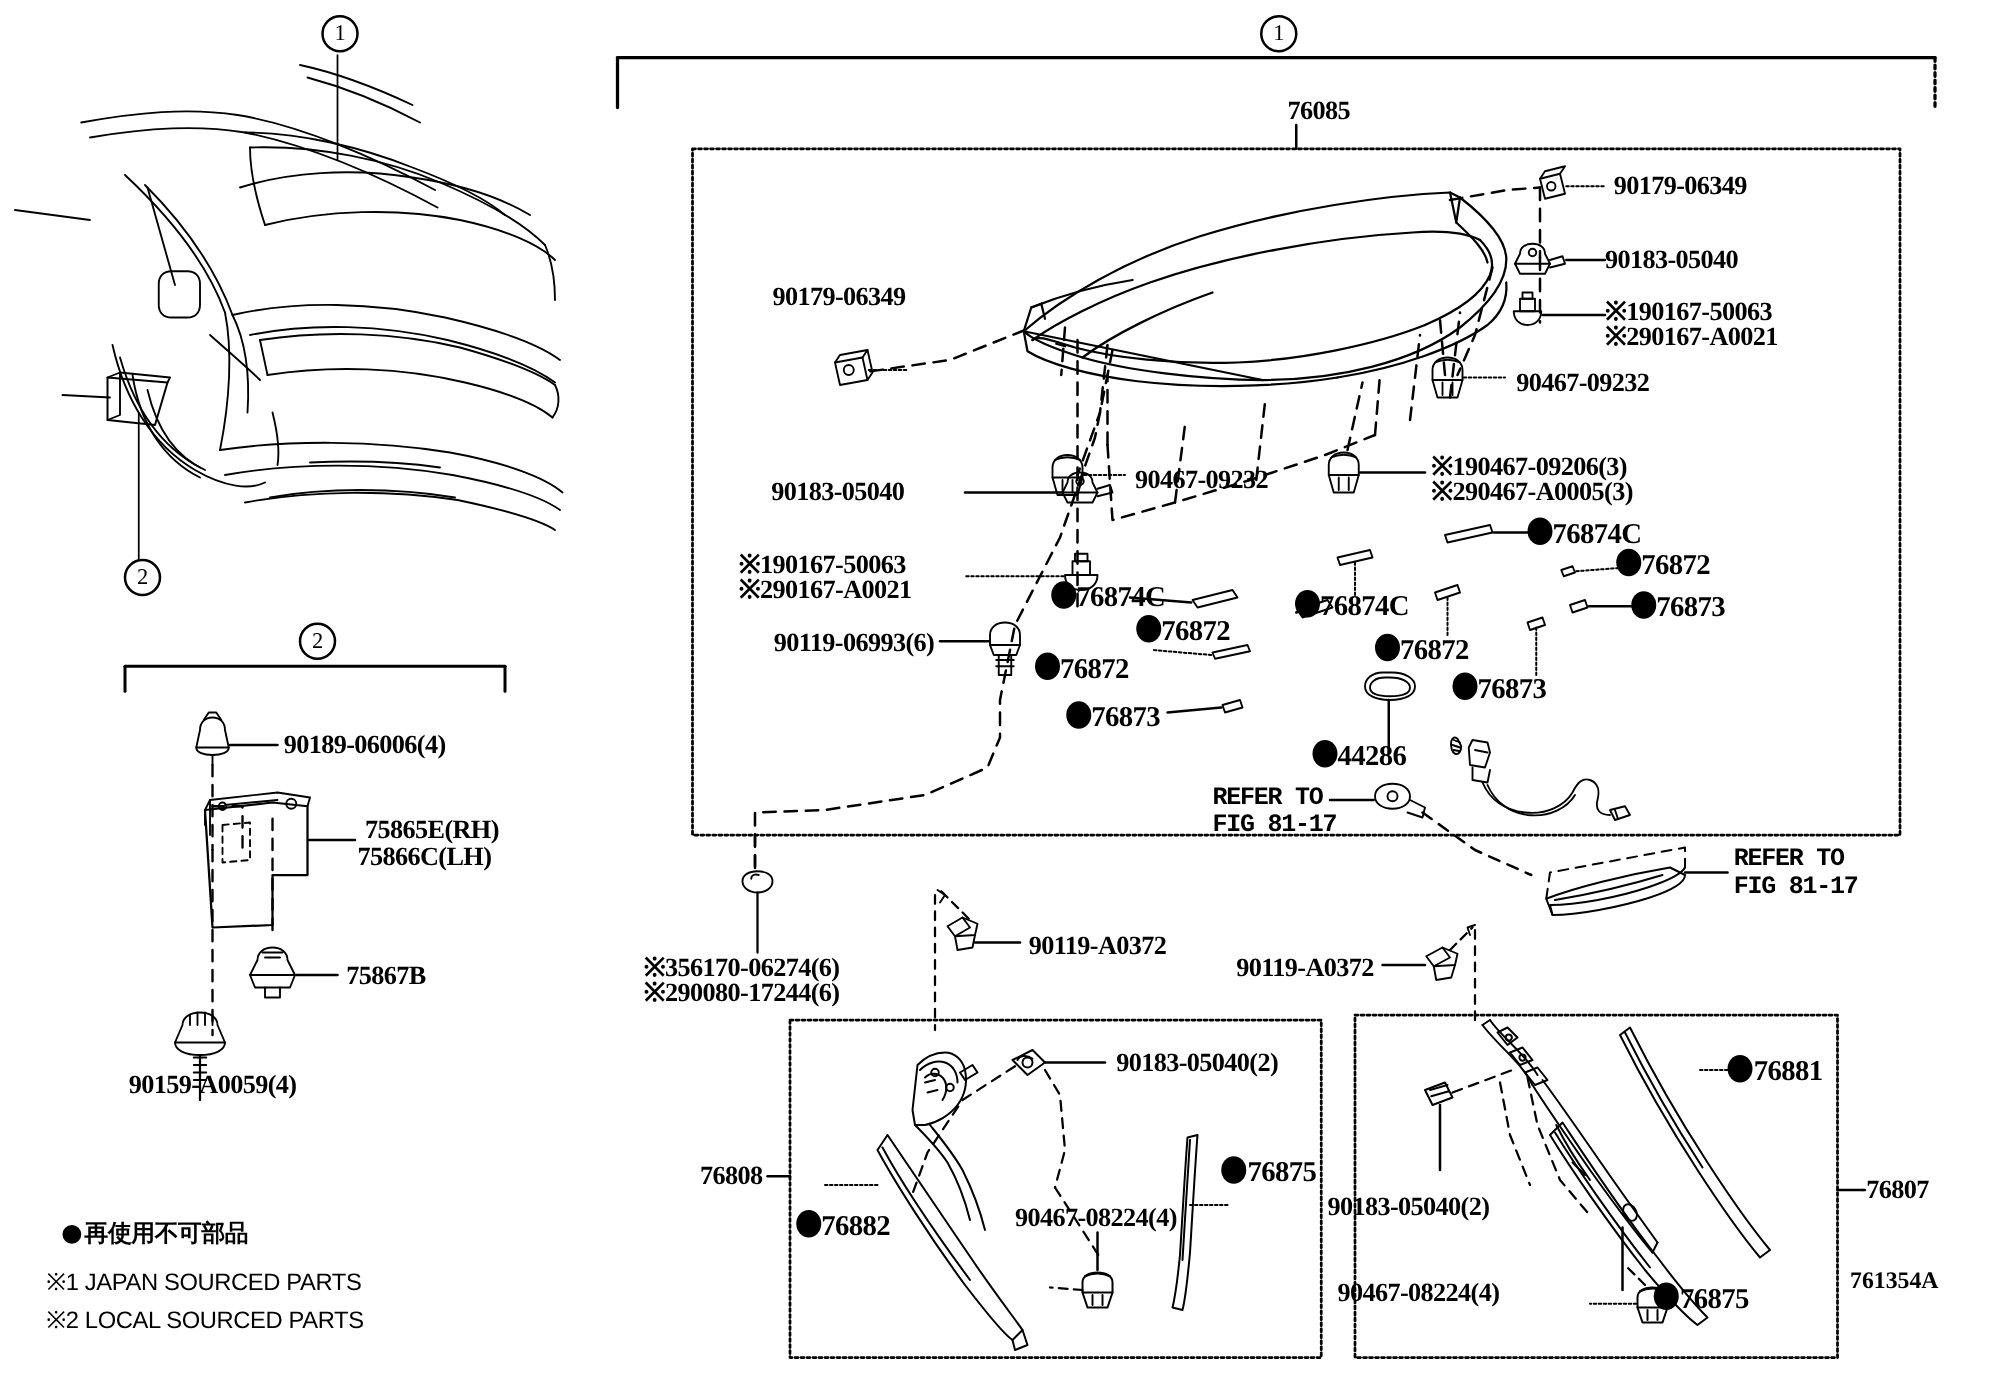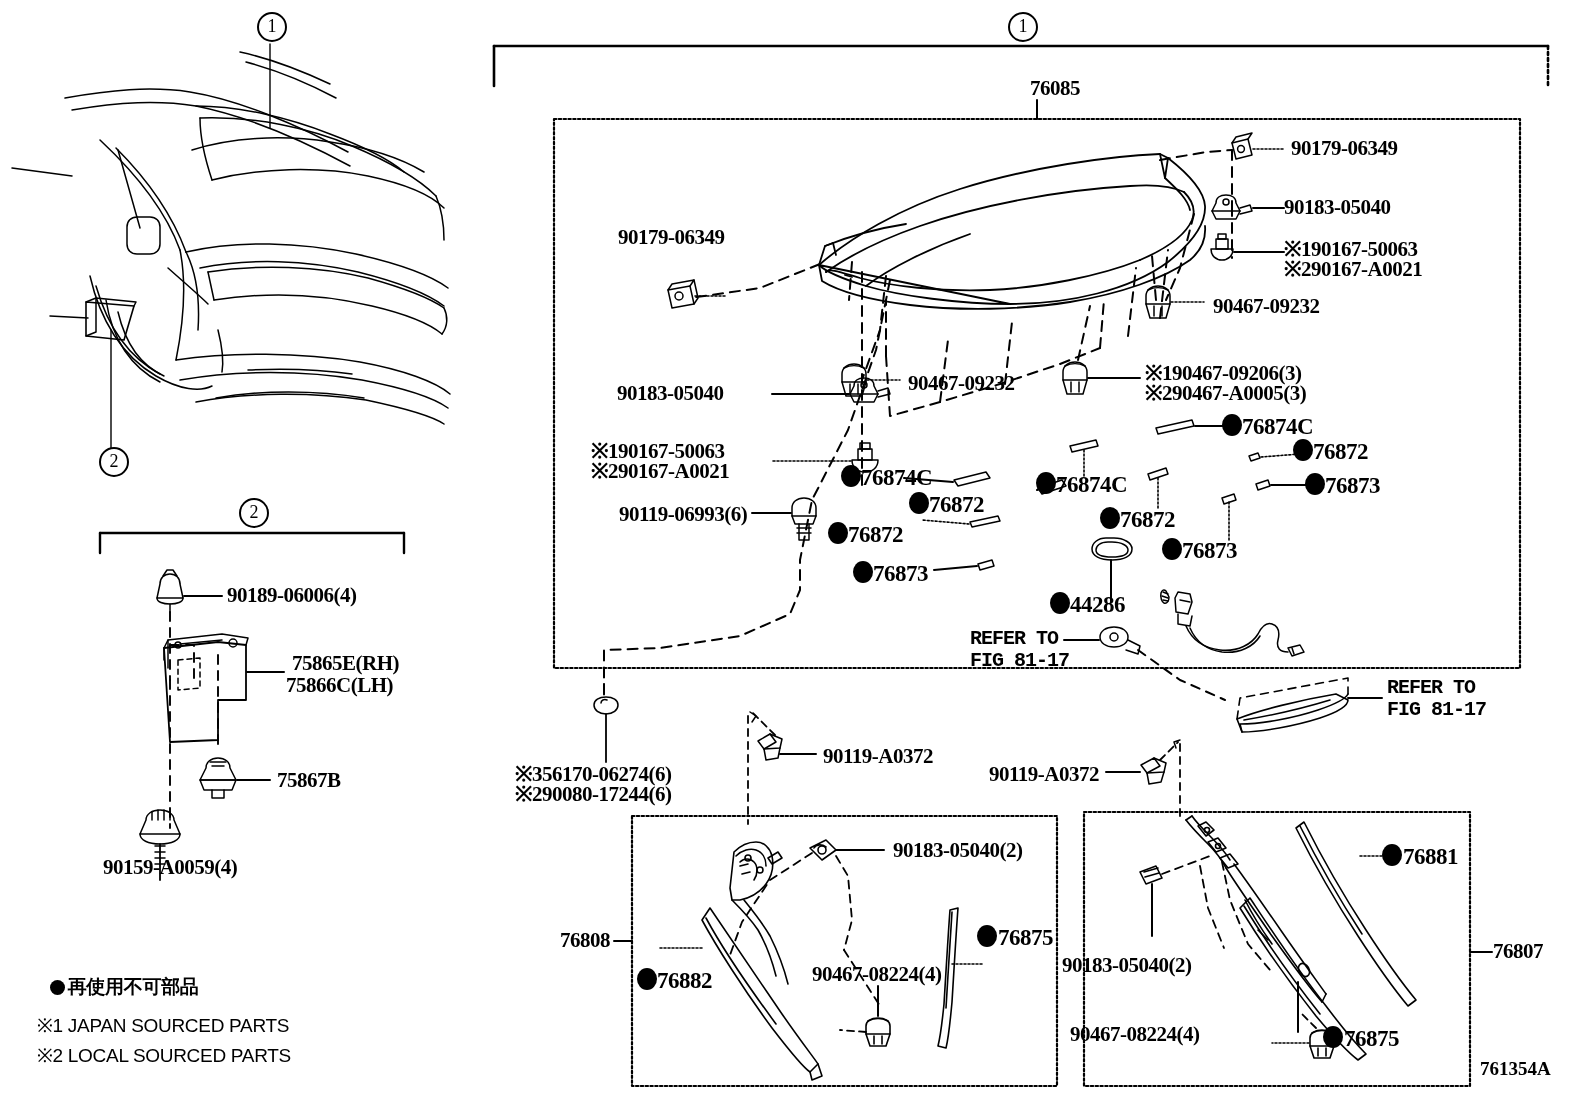--- a/index.html
+++ b/index.html
@@ -565,21 +565,21 @@
 <div class="lbl pn" style="left:812px; top:963px;">90467-08224(4)</div>
 <div class="lbl big" style="left:657px; top:968px;">76882</div>
 <div class="lbl big" style="left:998px; top:925px;">76875</div>
 
 <div class="lbl pn" style="left:1493px; top:940px;">76807</div>
 <div class="lbl pn" style="left:1062px; top:954px;">90183-05040(2)</div>
 <div class="lbl pn" style="left:1070px; top:1023px;">90467-08224(4)</div>
 <div class="lbl big" style="left:1403px; top:844px;">76881</div>
 <div class="lbl big" style="left:1344px; top:1026px;">76875</div>
 
-<div class="lbl code" style="left:1480px; top:1058px;">761354A</div>
+<div class="lbl code" style="left:1480px; top:1014px;">761354A</div>
 
 <div class="legend jp" style="left:37px; top:952px;">
   <span class="dot"></span><span>再使用不可部品</span>
 </div>
 <div class="legend" style="left:37px; top:1012px;">※1 JAPAN SOURCED PARTS</div>
 <div class="legend" style="left:37px; top:1042px;">※2 LOCAL SOURCED PARTS</div>
 
 </div>
 
 </body></html>

